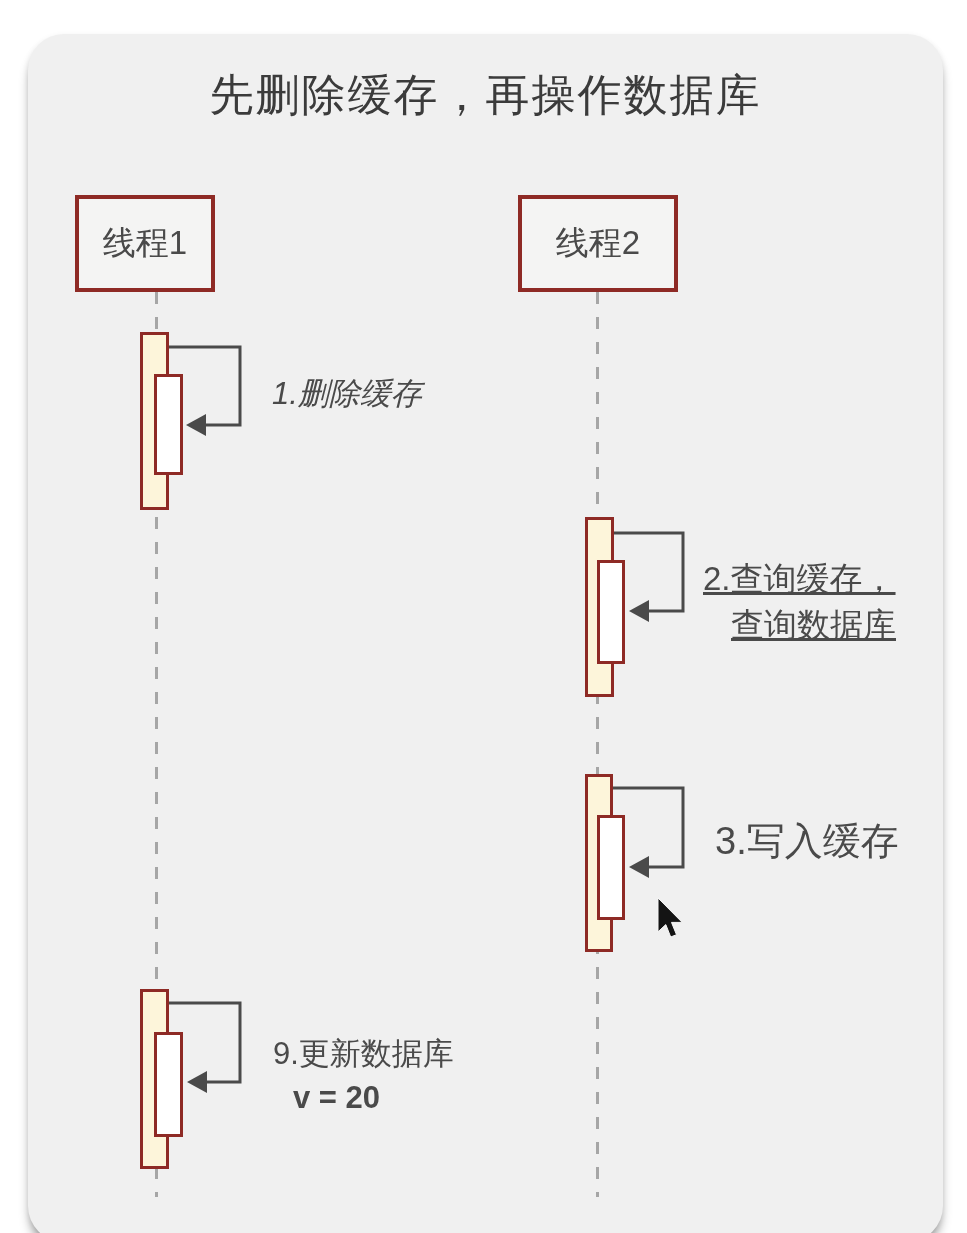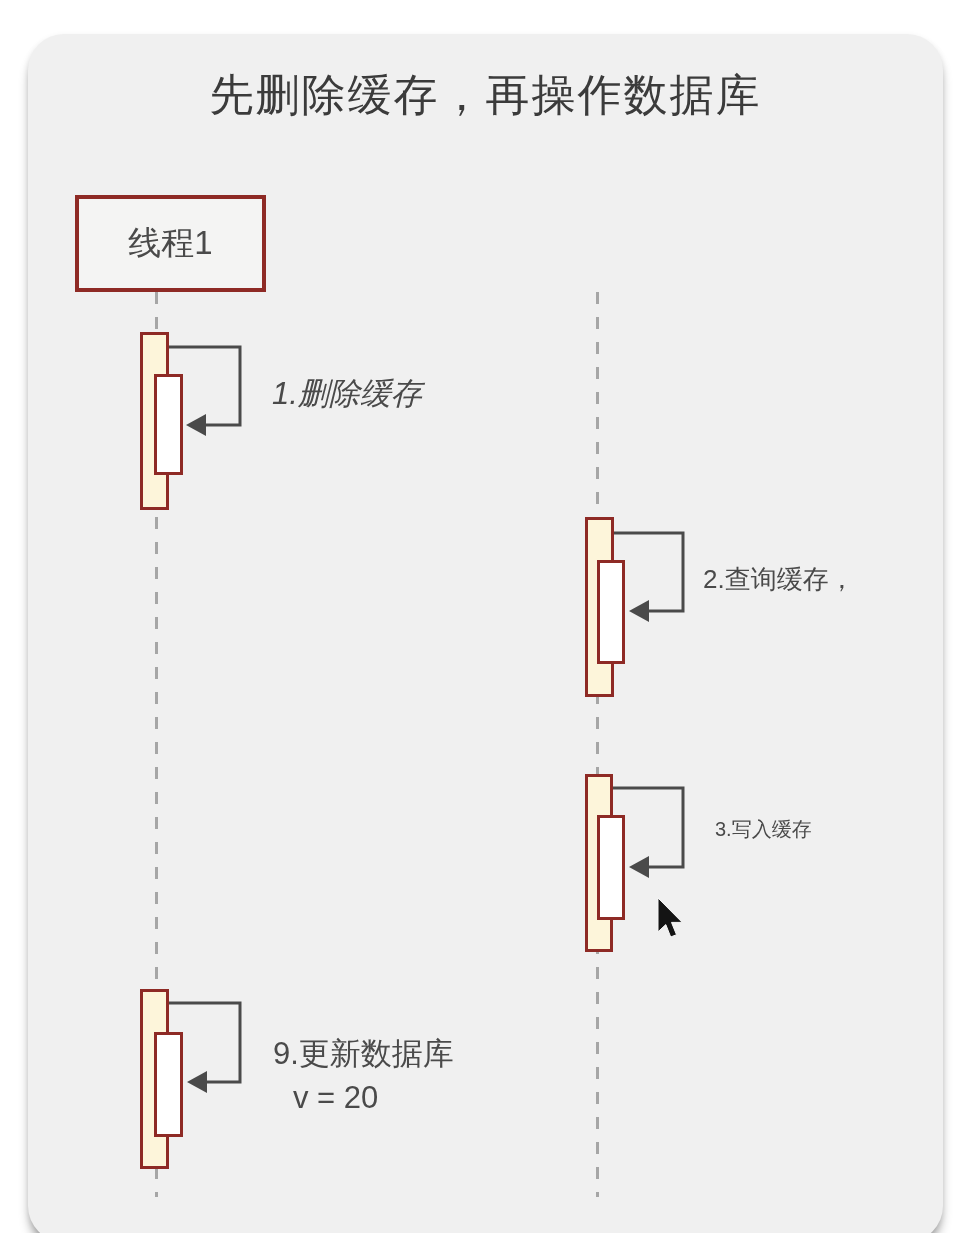--- a/index.html
+++ b/index.html
@@ -13,21 +13,21 @@
     font-family:"Liberation Sans","DejaVu Sans",sans-serif;overflow:hidden;}
   .stage{position:relative;width:967px;height:1233px;margin-top:24px;}
   .panel{position:absolute;left:28px;top:10px;width:915px;height:1208px;
     background:var(--panel-bg);border-radius:36px;
     box-shadow:0 10px 12px -3px rgba(0,0,0,0.42),0 2px 6px rgba(0,0,0,0.08);}
   .title{position:absolute;left:28px;top:42px;width:915px;text-align:center;
     font-size:44px;font-weight:500;letter-spacing:2px;color:var(--title-color);}
   .actor{position:absolute;border:4px solid var(--bar-border);
     background:var(--actor-fill);display:flex;align-items:center;justify-content:center;
     font-size:33px;color:var(--text-color);z-index:2;}
-  .actor1{left:75px;top:171px;width:191px;height:97px;}
+  .actor1{left:75px;top:171px;width:140px;height:97px;}
   .actor2{left:518px;top:171px;width:160px;height:97px;}
   .lifeline{position:absolute;width:3px;top:268px;height:905px;z-index:1;
     background:repeating-linear-gradient(to bottom,var(--lifeline-color) 0 12px,transparent 12px 25px);}
   .lifeline1{left:155px;}
   .lifeline2{left:596px;}
   .bar-outer{position:absolute;background:var(--bar-fill);
     border:3px solid var(--bar-border);z-index:2;}
   .a1o{left:140px;top:308px;width:29px;height:178px;}
   .a2o{left:585px;top:493px;width:29px;height:180px;}
   .a3o{left:585px;top:750px;width:28px;height:178px;}
@@ -41,38 +41,41 @@
   .msg-arrow{position:absolute;z-index:3;overflow:visible;}
   .msg-arrow path{stroke:var(--arrow-color);stroke-width:3;fill:none;}
   .msg-arrow polygon{fill:var(--arrow-color);}
   .arr1{left:166px;top:320px;}
   .arr2{left:611px;top:506px;}
   .arr3{left:610px;top:761px;}
   .arr4{left:166px;top:976px;}
   .msg-label{position:absolute;color:var(--text-color);z-index:3;white-space:nowrap;}
   .msg-label .line{display:block;}
   .label1{left:272px;top:349px;font-size:31px;font-style:italic;}
-  .label2{left:703px;top:532px;font-size:26px;line-height:46px;}
+  .label2{left:703px;top:532px;font-size:33px;line-height:46px;text-decoration:underline;}
   .label2 .indent{padding-left:28px;}
-  .label3{left:715px;top:792px;font-size:20px;}
+  .label3{left:715px;top:792px;font-size:38px;}
   .label4{left:273px;top:1008px;font-size:31px;line-height:44px;}
-  .label4 .indent{padding-left:20px;}
+  .label4 .indent{padding-left:20px;font-weight:bold;}
   .cursor-icon{position:absolute;left:657px;top:873px;z-index:6;}
   .cursor-icon path{fill:var(--cursor-color);stroke:#f7f7f7;stroke-width:1;}
 </style>
 </head>
 <body>
 
 <div class="stage">
   <div class="panel"></div>
 
   <div class="title">先删除缓存，再操作数据库</div>
 
   <div class="actor actor1">
     <span>线程1</span>
+  </div>
+  <div class="actor actor2">
+    <span>线程2</span>
   </div>
 
   <div class="lifeline lifeline1"></div>
   <div class="lifeline lifeline2"></div>
 
   <div class="bar-outer a1o"></div>
   <div class="bar-inner a1i"></div>
   <div class="bar-outer a2o"></div>
   <div class="bar-inner a2i"></div>
   <div class="bar-outer a3o"></div>
@@ -95,20 +98,21 @@
   <svg class="msg-arrow arr4" width="80" height="98">
     <path d="M3 3 H74 V82 H41"></path>
     <polygon points="21,82 41,71 41,93"></polygon>
   </svg>
 
   <div class="msg-label label1">
     <span class="line">1.删除缓存</span>
   </div>
   <div class="msg-label label2">
     <span class="line">2.查询缓存，</span>
+    <span class="line indent">查询数据库</span>
   </div>
   <div class="msg-label label3">
     <span class="line">3.写入缓存</span>
   </div>
   <div class="msg-label label4">
     <span class="line">9.更新数据库</span>
     <span class="line indent">v = 20</span>
   </div>
 
   <svg class="cursor-icon" width="28" height="42" viewBox="0 0 28 42">

